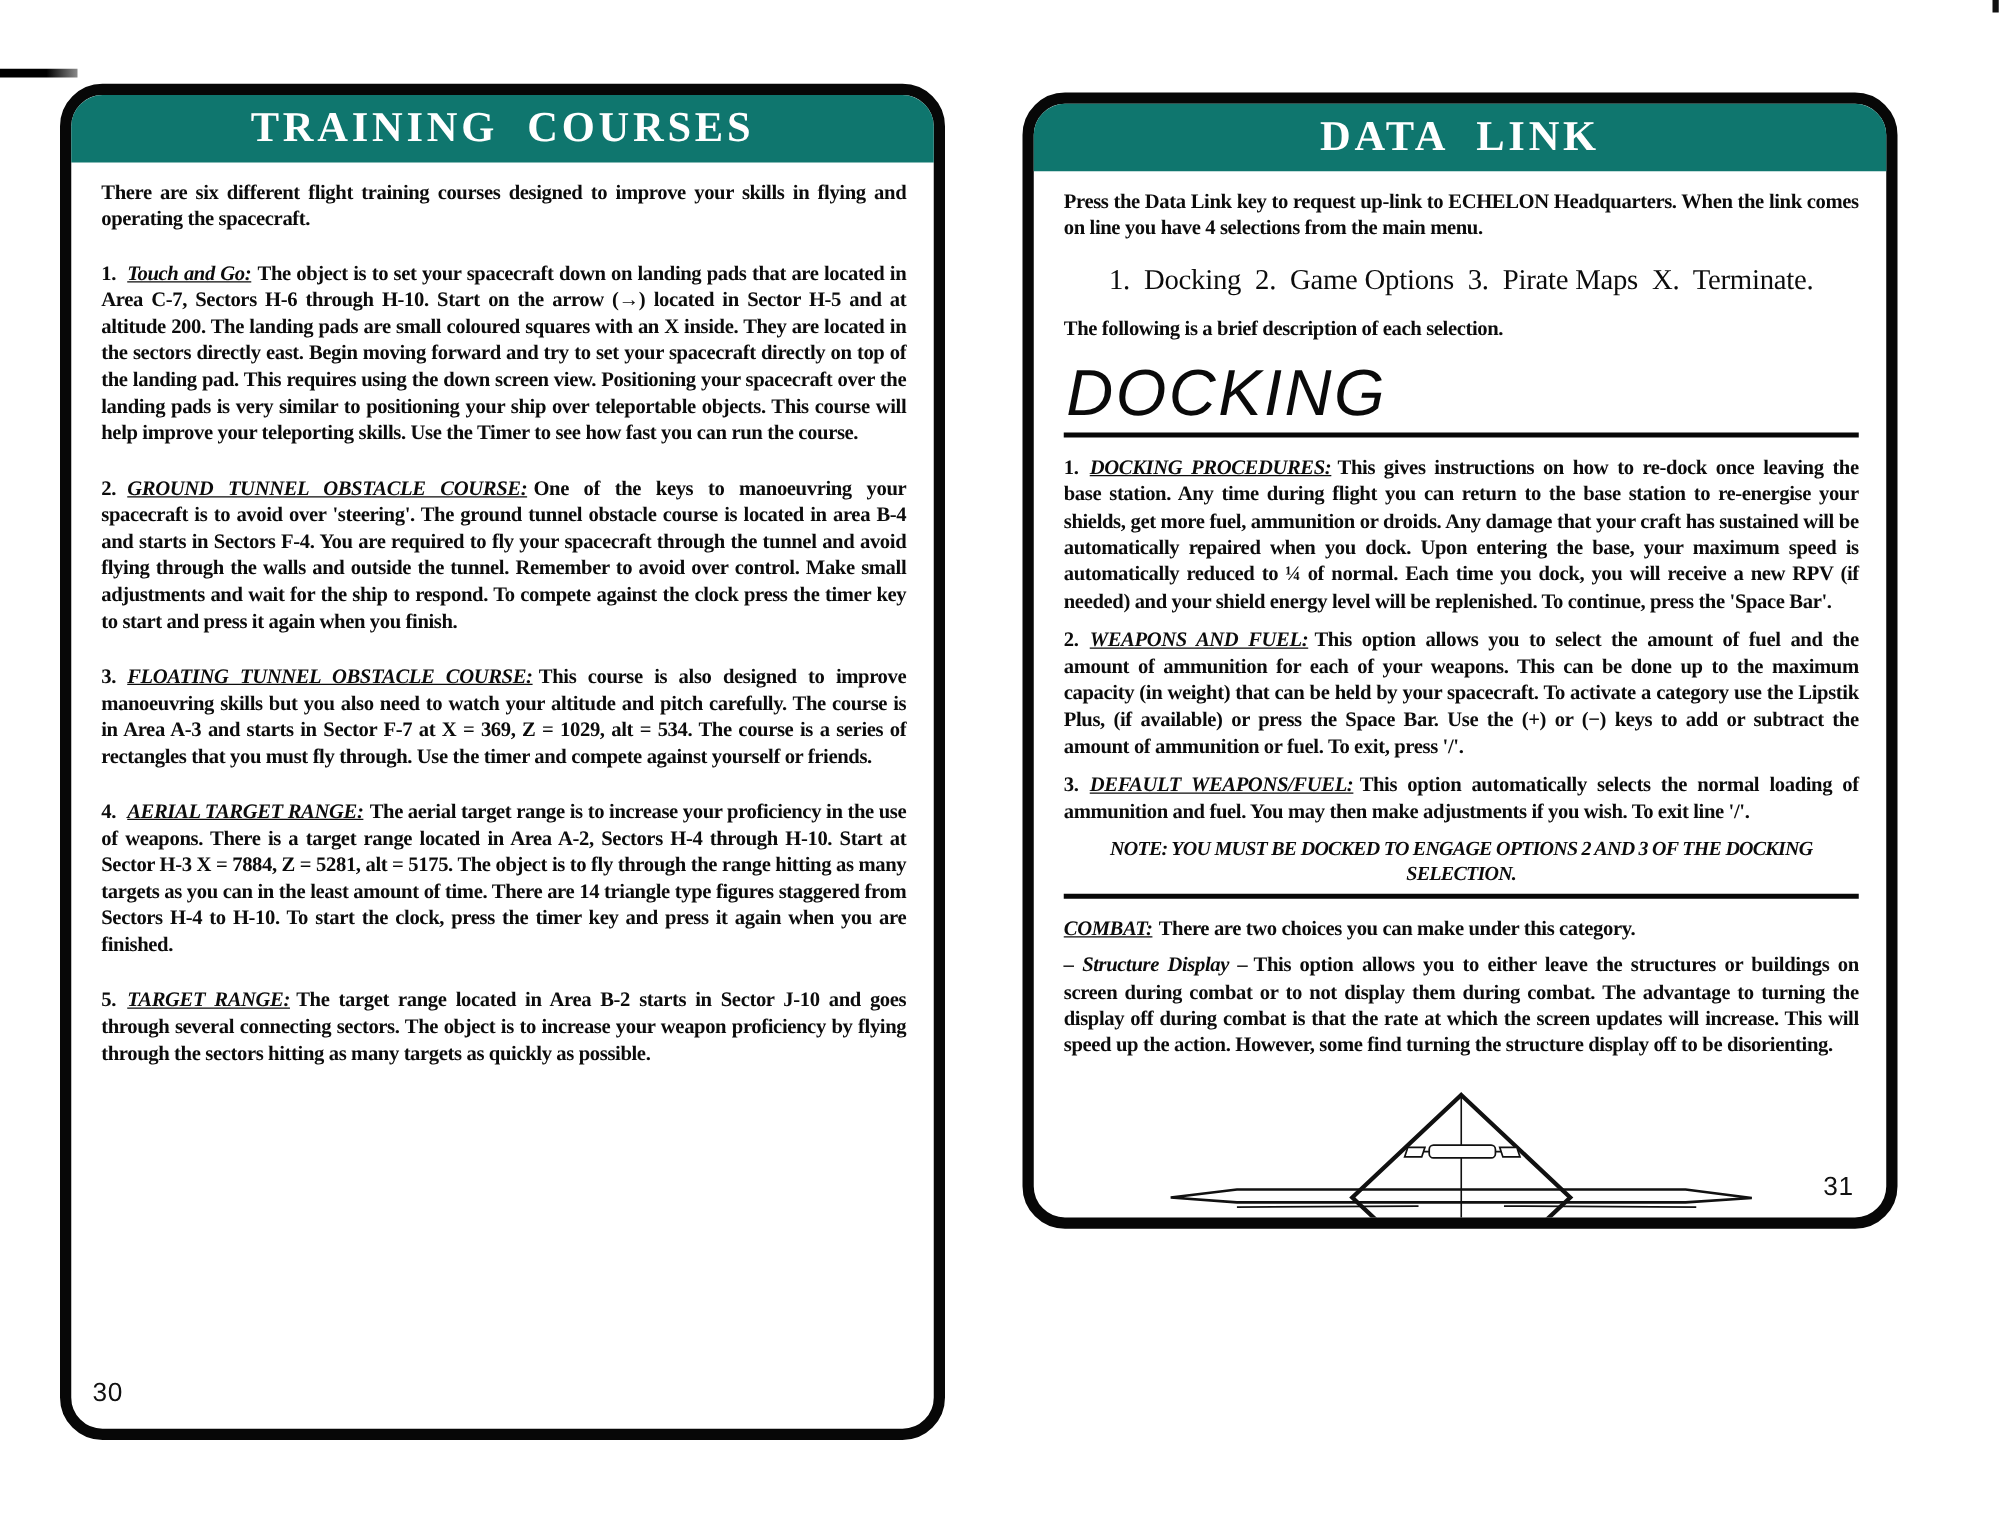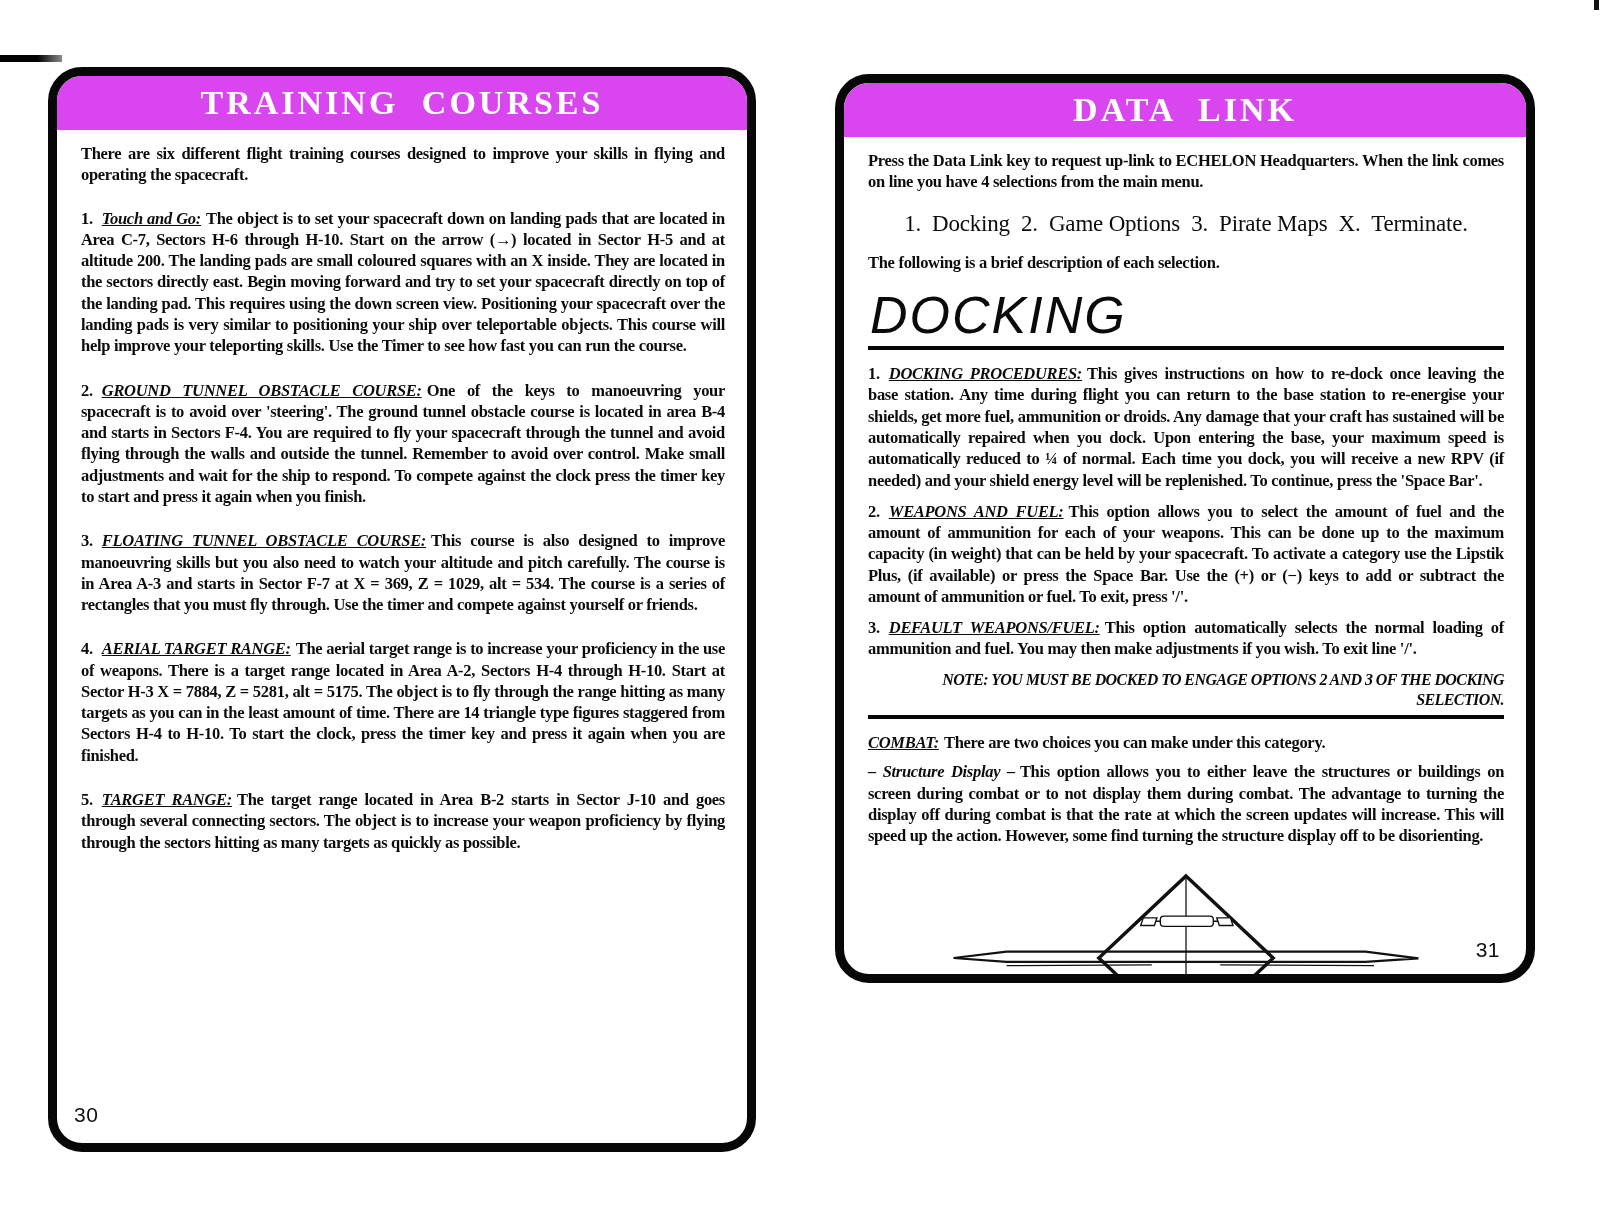--- a/index.html
+++ b/index.html
@@ -9,24 +9,24 @@
   }
   .scan-artifact{position:absolute;background:linear-gradient(to right,#000 60%,#8a8a8a);}
   #artifact-top-left{left:0;top:55px;width:62px;height:7px;}
   #artifact-top-right{left:1594px;top:0;width:5px;height:10px;background:#111;}
 
   .card{
     position:absolute;background:#fff;border:9px solid #070707;
     border-radius:34px;box-sizing:border-box;overflow:hidden;
   }
   #card-left{left:48px;top:67px;width:708px;height:1085px;}
-  #card-right{left:835px;top:74px;width:700px;height:909px;}
+  #card-right{left:818px;top:74px;width:700px;height:909px;}
 
   .card-header{
-    background:#d946ef;height:55px;margin:-1px -1px 0 -1px;
+    background:#0f766e;height:55px;margin:-1px -1px 0 -1px;
     border-radius:25px 25px 0 0;
     display:flex;align-items:center;justify-content:center;
   }
   .card-header .title{
     color:#fff;font-weight:700;font-size:34px;letter-spacing:3px;word-spacing:12px;
     font-family:"Liberation Serif",serif;
   }
 
   .content{
     padding:13px 22px 0 24px;
@@ -45,21 +45,21 @@
     margin:10px 0 14px 0;letter-spacing:-0.2px;
   }
   #card-right .following{margin-bottom:14px;}
   .sec-head{
     font-family:"Liberation Sans",sans-serif;font-style:italic;font-weight:400;
     font-size:52px;letter-spacing:2px;line-height:1.05;margin:8px 0 0 2px;color:#0a0a0a;
     text-align:left;
   }
   .sec-rule{border:none;border-top:4px solid #070707;margin:4px 0 13px 0;}
   #card-right .dock-item{margin-bottom:10px;}
-  .note{font-style:italic;font-size:16px;letter-spacing:-0.6px;margin:2px 0 6px 0;text-align:right;}
+  .note{font-style:italic;font-size:16px;letter-spacing:-0.6px;margin:2px 0 6px 0;text-align:center;}
   #card-right .combat{margin-bottom:8px;}
   #card-right .option-item{margin-bottom:9px;}
   .dashlbl{font-style:italic;margin-right:5px;}
 
   .craft-wrap{display:flex;justify-content:center;margin-top:18px;}
 
   .pagenum{
     position:absolute;font-family:"Liberation Sans",sans-serif;
     font-size:21px;font-weight:400;color:#111;letter-spacing:0.5px;
   }

